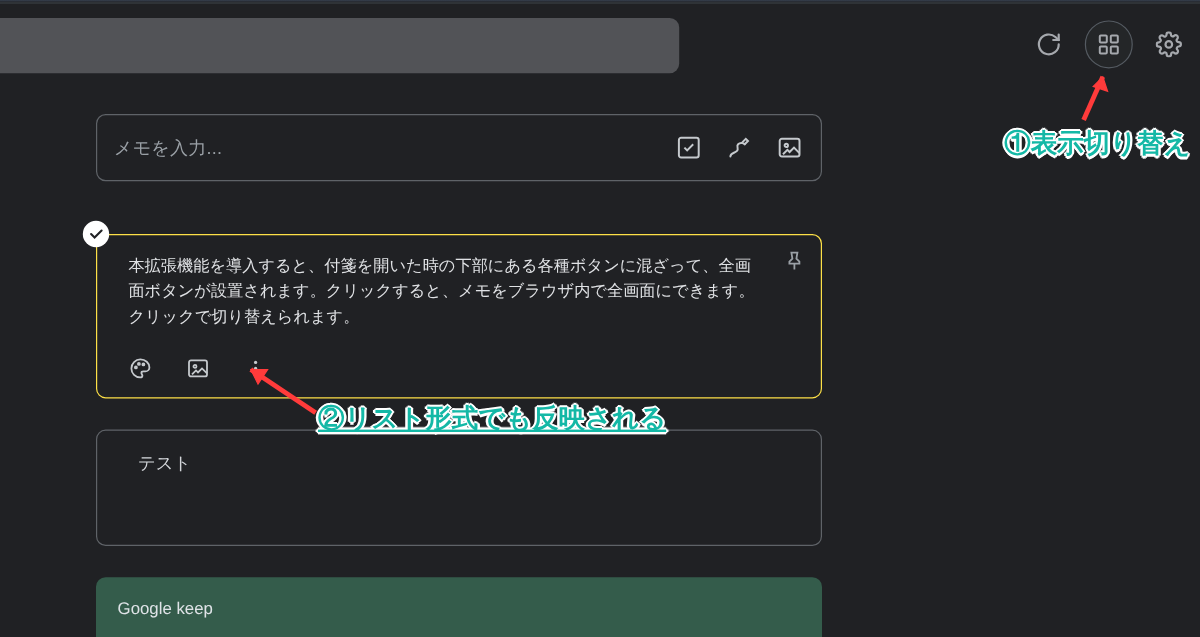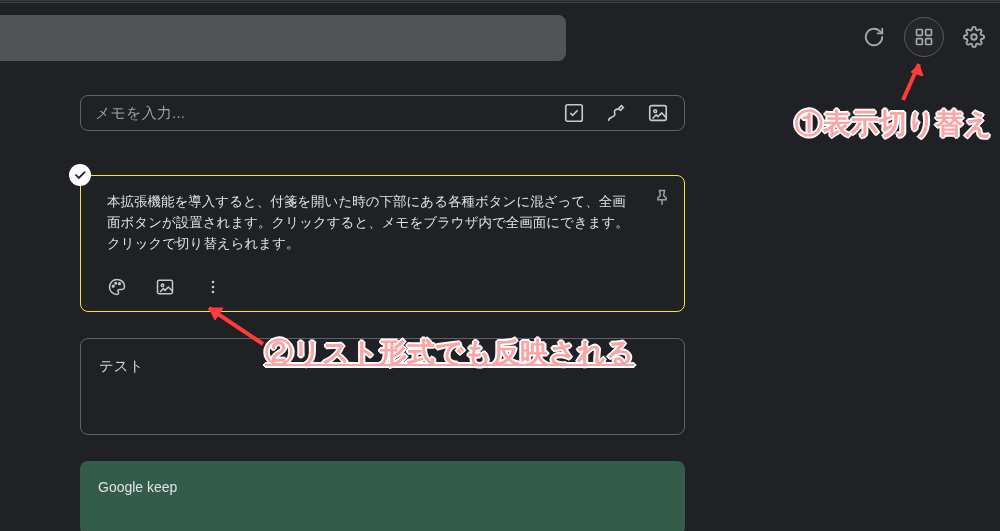--- a/index.html
+++ b/index.html
@@ -9,37 +9,37 @@
   .top-shadow { position:absolute; top:0; left:0; right:0; height:3px; background:linear-gradient(180deg,#374151 0%,#202124 100%); border-bottom:1px solid #3a3f45;}
   .top-bar { position:absolute; top:3px; left:0; right:0; height:60px; }
   .search-box { position:absolute; top:12px; left:-8px; width:574px; height:46px; background:#525357; border-radius:8px; }
   .toolbar { position:absolute; top:14px; right:14px; display:flex; align-items:center; gap:18px;}
   .toolbar .icon-btn { width:24px; height:24px; display:flex; align-items:center; justify-content:center; color:#a5a8ad; cursor:pointer;}
   .grid-circle-wrap { width:40px; height:40px; border:1px solid #555b62; border-radius:50%; display:flex; align-items:center; justify-content:center; color:#a5a8ad; cursor:pointer; background:rgba(60,64,67,.15);}
   
   
   .main { position:absolute; top:95px; left:80px; width:605px;}
   
-  .compose { height:36px; border:1px solid #5f6368; border-radius:8px; display:flex; align-items:center; padding:0 14px; gap:18px; color:#9aa0a6;}
+  .compose { height:56px; border:1px solid #5f6368; border-radius:8px; display:flex; align-items:center; padding:0 14px; gap:18px; color:#9aa0a6;}
   .compose .placeholder { flex:1; font-size:15px; color:#9aa0a6; letter-spacing:.2px;}
   .compose .ic { width:24px; height:24px; display:flex; align-items:center; justify-content:center; color:#c5c9cd; cursor:pointer;}
   
   .note { margin-top:44px; border:1px solid #fde047; border-radius:8px; padding:16px 18px 6px 26px; position:relative;}
   .select-circle { position:absolute; top:-12px; left:-12px; width:22px; height:22px; background:#fff; border-radius:50%; display:flex; align-items:center; justify-content:center;}
   .note-body { font-size:13.5px; line-height:1.55; color:#e0e2e5; padding-right:32px;}
   .pin-btn { position:absolute; top:12px; right:12px; color:#9aa0a6; cursor:pointer;}
   .note-actions { display:flex; align-items:center; gap:28px; margin-top:18px; padding:4px 0 8px 0; color:#c5c9cd;}
   .note-actions .ic { width:20px; height:20px; display:flex; align-items:center; justify-content:center; cursor:pointer;}
   
-  .note2 { margin-top:26px; border:1px solid #5f6368; border-radius:8px; padding:18px 18px 58px 18px; font-size:14.5px; color:#d3d6da;}
+  .note2 { margin-top:26px; border:1px solid #5f6368; border-radius:8px; padding:18px 18px 58px 34px; font-size:14.5px; color:#d3d6da;}
   
   .note3 { margin-top:26px; border-radius:8px; padding:18px 18px 40px 18px; font-size:14px; color:#dfe3e7; background:#345c4b;}
   
   
-  .anno { position:absolute; color:#fca5a5; font-weight:700; font-size:28px;
+  .anno { position:absolute; color:#14b8a6; font-weight:700; font-size:22px;
           text-shadow: -1px -1px 0 #fff, 1px -1px 0 #fff, -1px 1px 0 #fff, 1px 1px 0 #fff,
                        -2px 0 0 #fff, 2px 0 0 #fff, 0 -2px 0 #fff, 0 2px 0 #fff; }
   .anno1 { top:105px; right:8px;}
   .anno2 { top:334px; left:265px;text-decoration:underline;}
   
   svg.arrow { position:absolute; }
   .arrow path { stroke:#ff3b3b; fill:#ff3b3b;}
   
 </style>
 </head>

